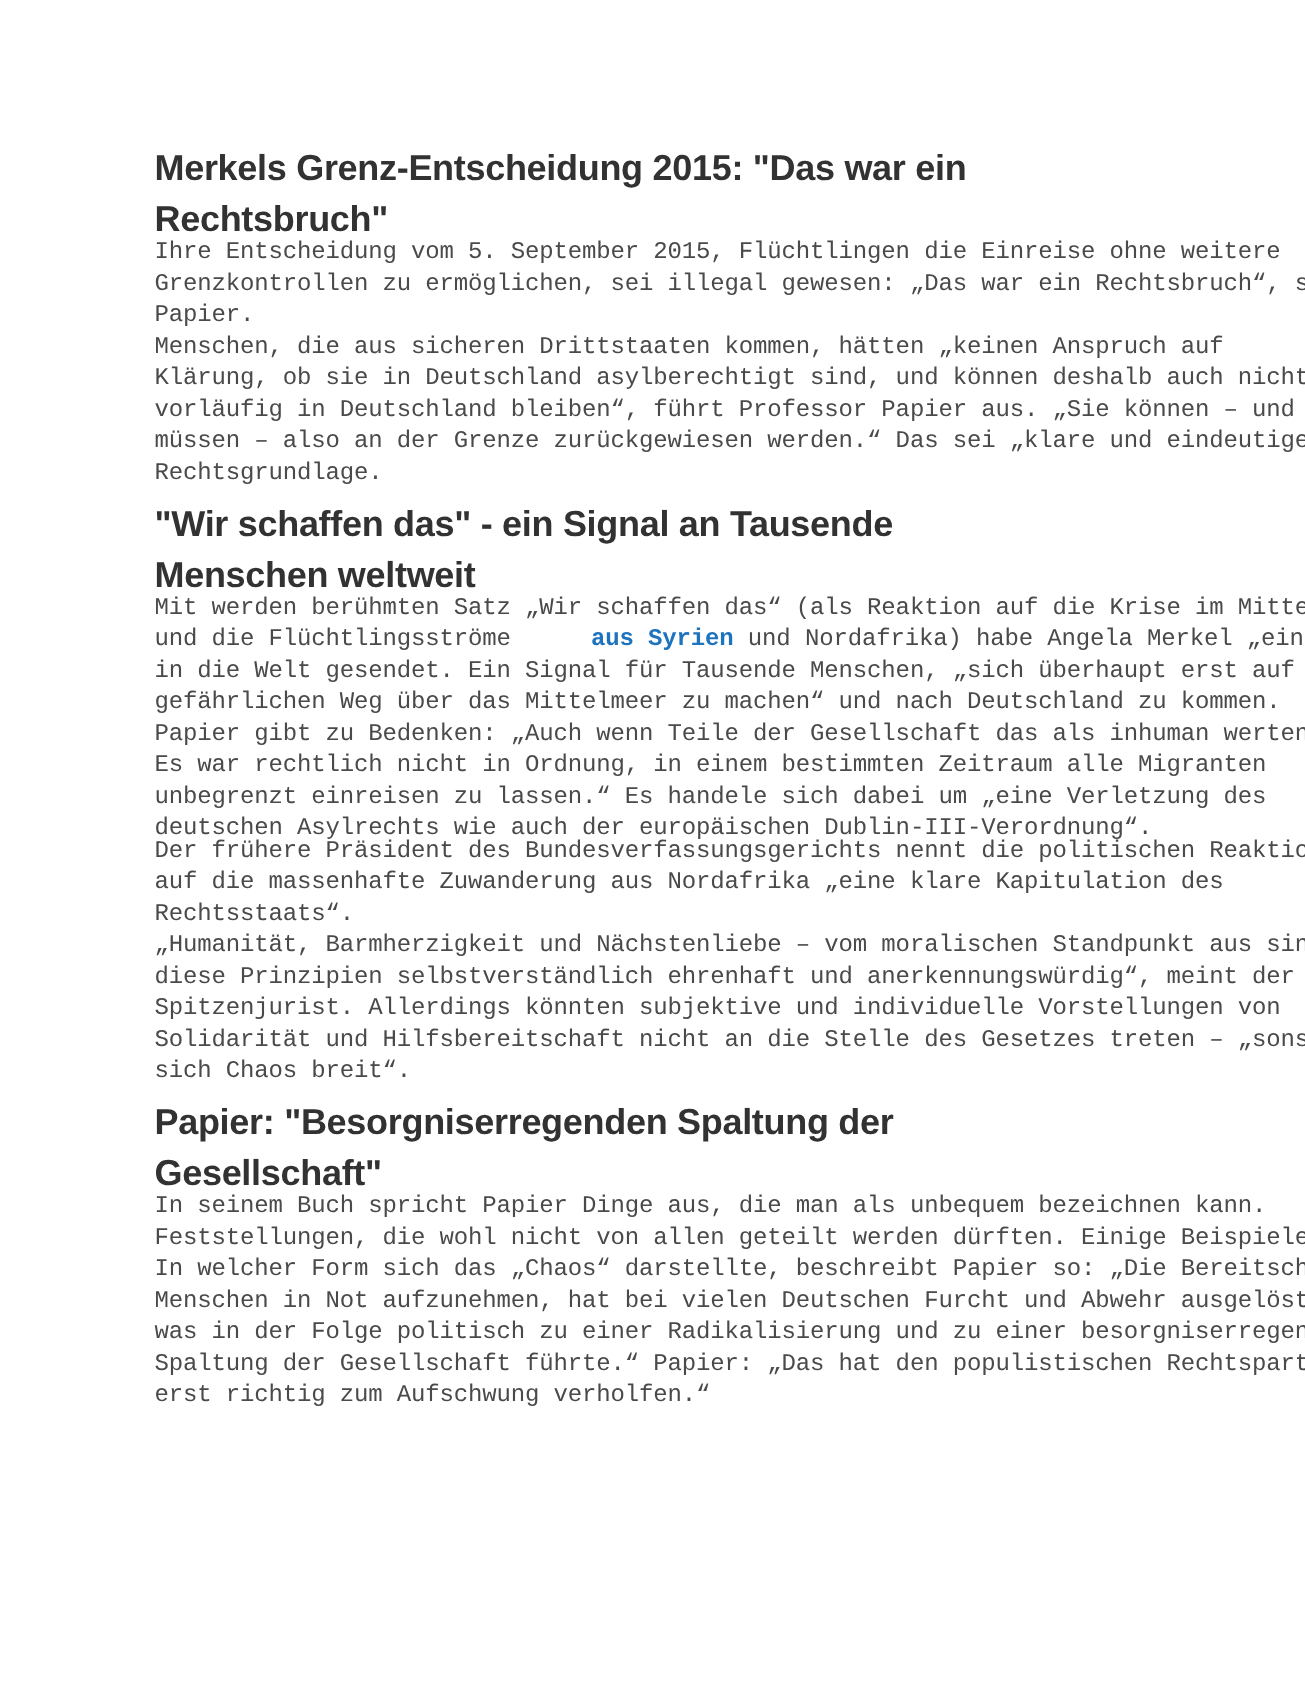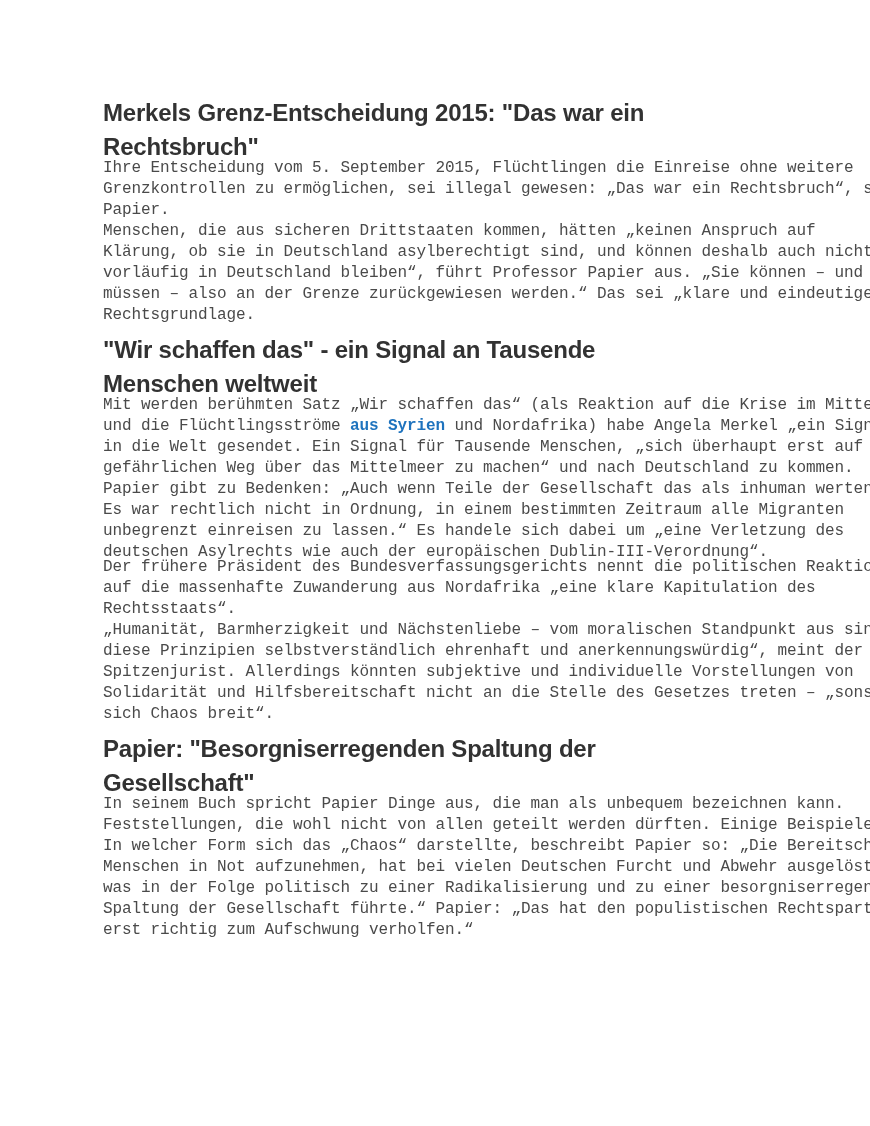--- a/index.html
+++ b/index.html
@@ -37,20 +37,21 @@
     letter-spacing:-0.1px;
     color:var(--body_color,#4a4a4a);
     margin:0;
     white-space:pre;
   }
   a.inline-link{
     color:var(--link_color,#1e73be);
     font-weight:bold;
     text-decoration:none;
     cursor:pointer;
+    margin-left:44px;
   }
 </style>
 </head>
 <body>
 
 <div class="page">
 
   <section>
     <h2>Merkels Grenz-Entscheidung 2015: "Das war ein
 Rechtsbruch"</h2>

